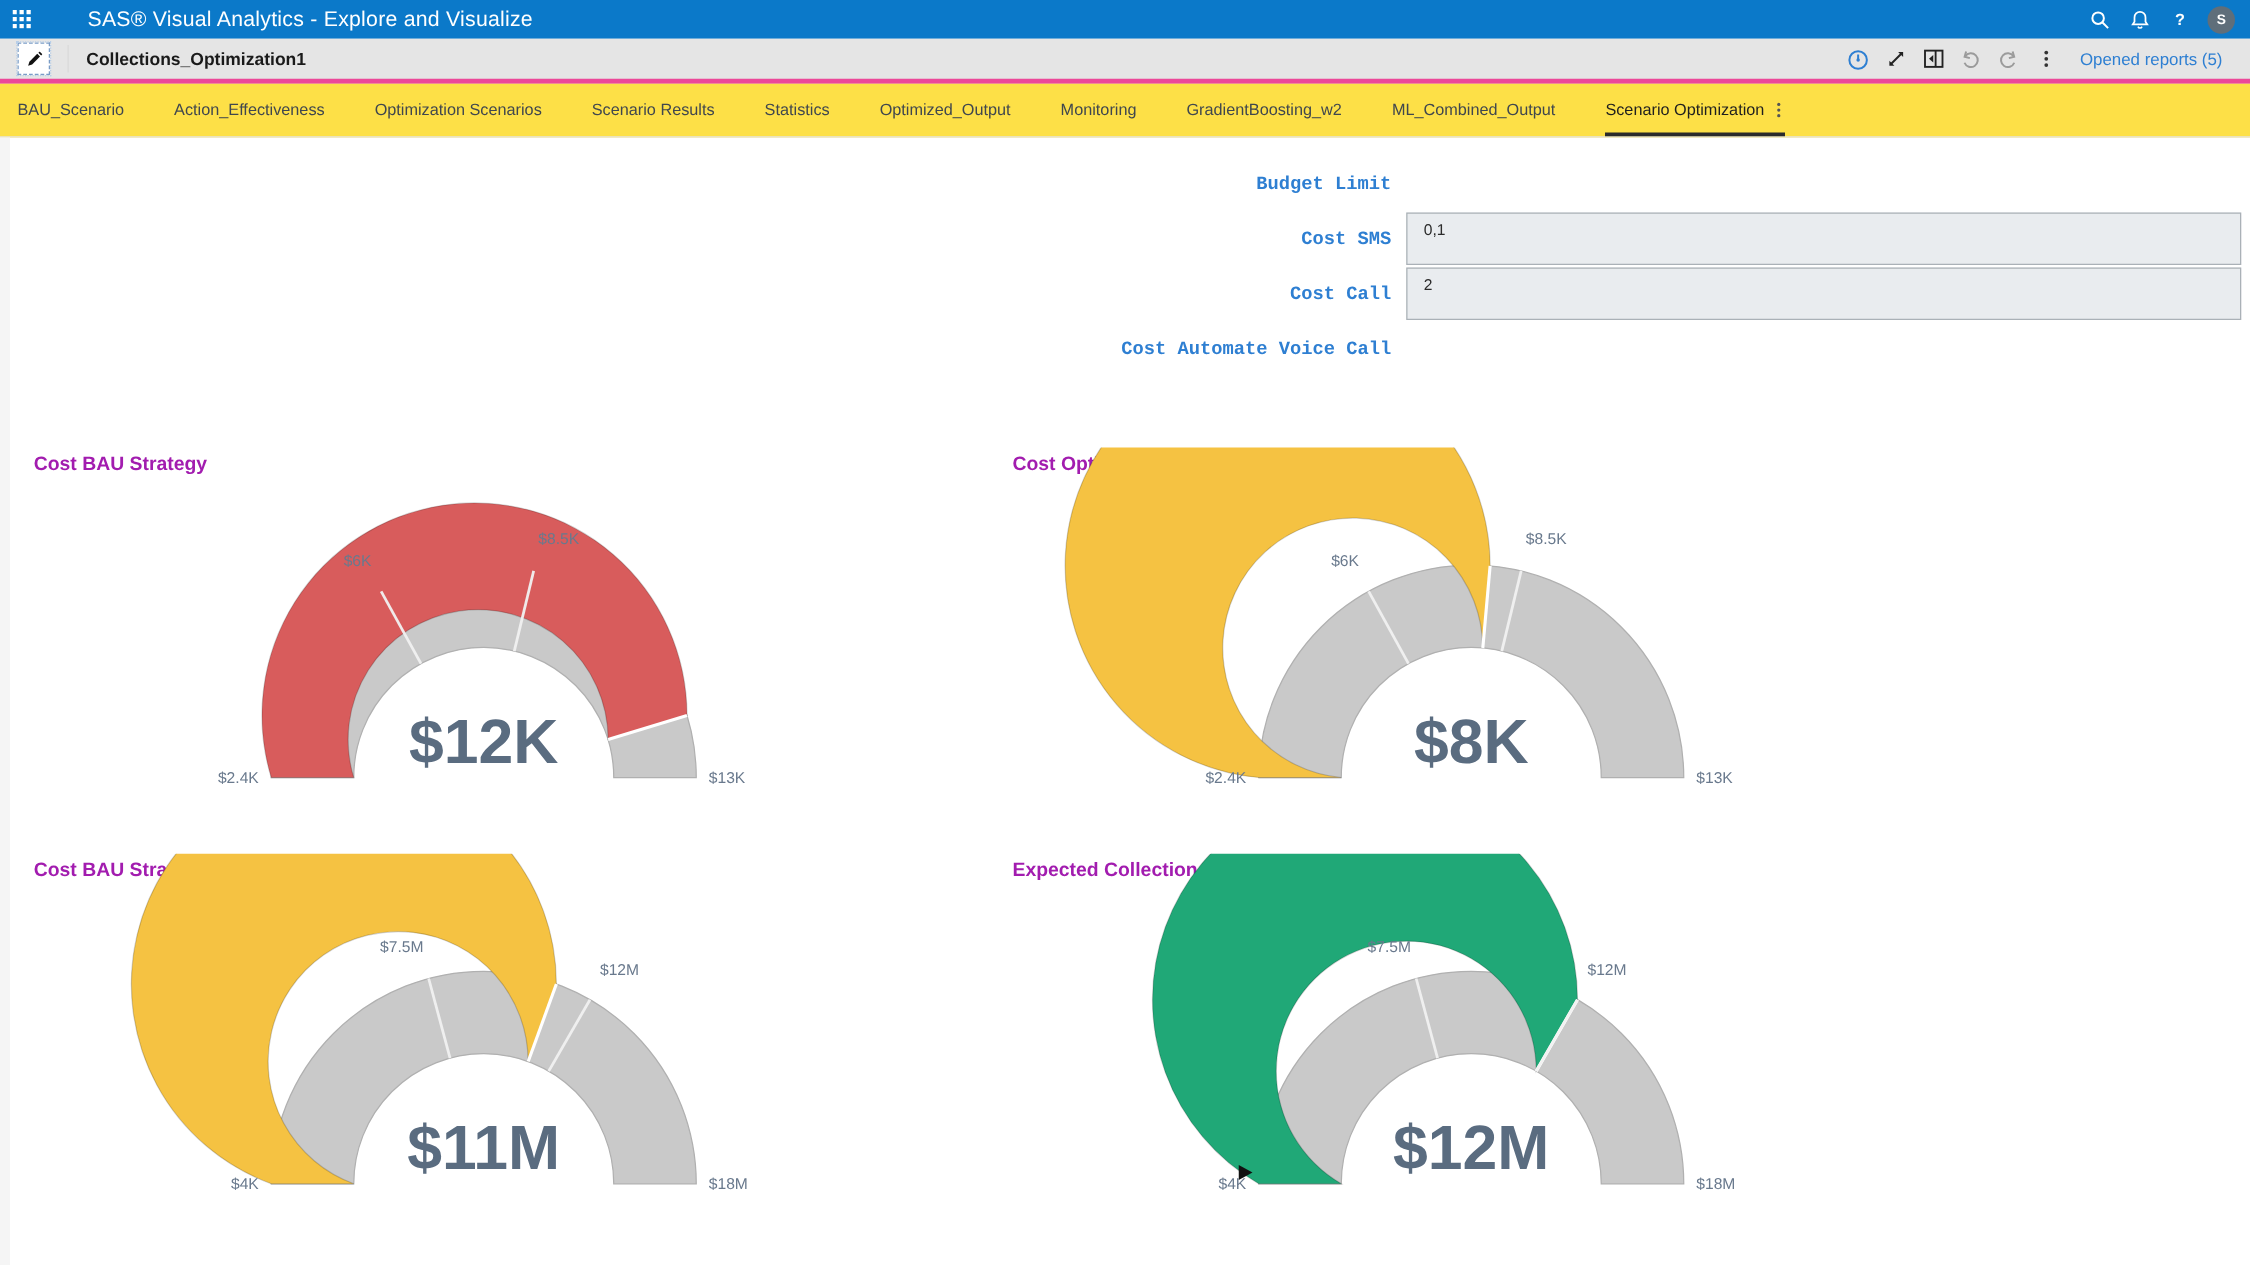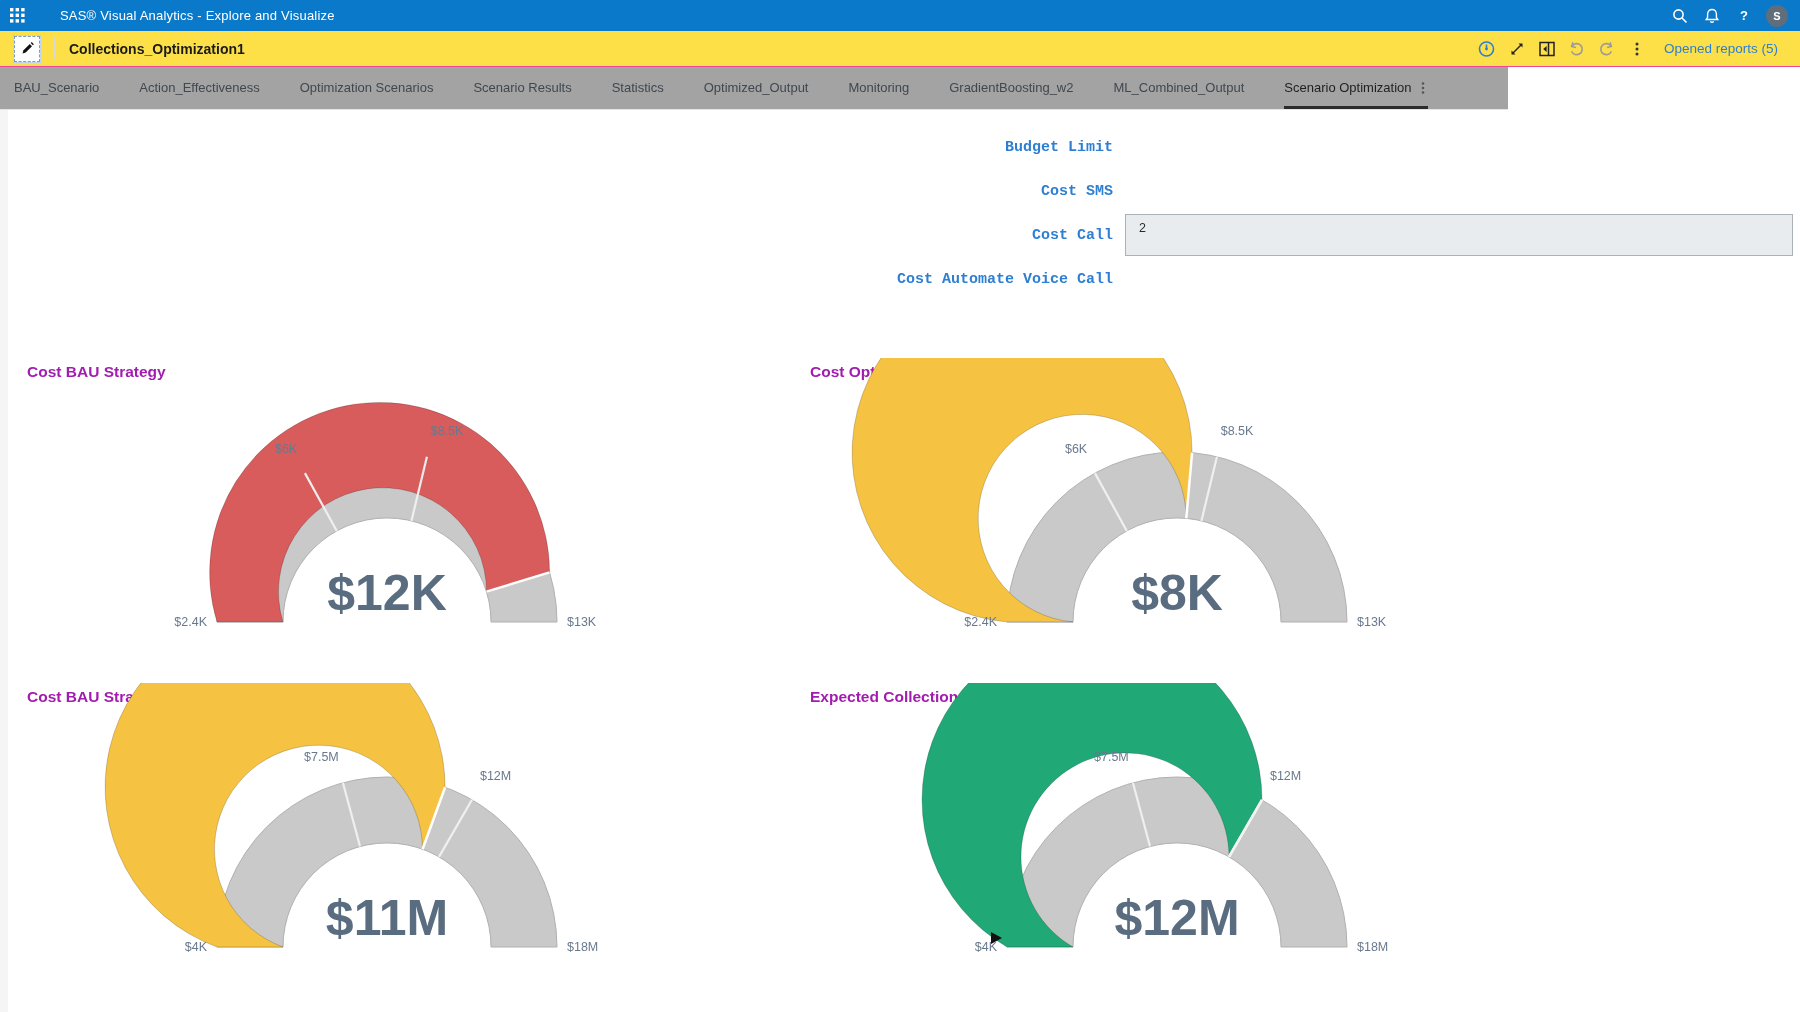--- a/index.html
+++ b/index.html
@@ -3,40 +3,40 @@
 <meta charset="utf-8">
 <style>
   * { margin:0; padding:0; box-sizing:border-box; }
   html,body { width:1800px; height:1012px; background:#ffffff; overflow:hidden;
               font-family:"Liberation Sans", sans-serif; }
 
   
   .topbar { position:absolute; left:0; top:0; width:1800px; height:31px;
             background:#0b79c9; display:flex; align-items:center; color:#fff; }
   .topbar .grid-btn { width:34px; height:31px; display:flex; align-items:center; justify-content:center; cursor:pointer; }
-  .topbar .app-title { font-size:13px; margin-left:26px; letter-spacing:.2px; }
+  .topbar .app-title { font-size:17px; margin-left:36px; letter-spacing:.2px; }
   .topbar .spacer { flex:1; }
   .topbar .tb-icon { width:32px; height:31px; display:flex; align-items:center; justify-content:center; cursor:pointer; }
   .topbar .help-q { font-size:13px; font-weight:bold; }
   .avatar { width:22px; height:22px; border-radius:50%; background:#5f6e7a; color:#fff;
             font-size:11px; font-weight:bold; display:flex; align-items:center; justify-content:center; margin:0 12px 0 6px; }
 
   
-  .toolbar { position:absolute; left:0; top:31px; width:1800px; height:36px; background:#fde047;
-             display:flex; align-items:center; border-bottom:1px solid #ec4899; }
+  .toolbar { position:absolute; left:0; top:31px; width:1800px; height:36px; background:#e5e5e5;
+             display:flex; align-items:center; border-bottom:4px solid #ec4899; }
   .pencil-box { width:26px; height:26px; margin-left:14px; border:1px dashed #7a9cc6; outline:1px dotted #b9cfe8;
                 display:flex; align-items:center; justify-content:center; font-size:13px; cursor:pointer; background:#fff; }
   .tb-divider { width:1px; height:22px; background:#d9d9d9; margin:0 14px; }
   .report-title { font-size:14px; font-weight:bold; color:#1a1a1a; }
   .toolbar .spacer { flex:1; }
   .tool-ic { width:30px; height:28px; display:flex; align-items:center; justify-content:center; cursor:pointer; }
   .opened-link { color:#2e7fd2; font-size:13.5px; margin:0 22px 0 12px; cursor:pointer; white-space:nowrap; }
 
   
-  .tabbar { position:absolute; left:0; top:67px; width:1508px; height:43px; background:#a3a3a3;
+  .tabbar { position:absolute; left:0; top:67px; width:1800px; height:43px; background:#fde047;
             border-bottom:1px solid #e4e4e4; display:flex; align-items:stretch; padding-left:14px; }
   .tab { display:flex; align-items:center; gap:7px; font-size:13px; color:#40474e;
          margin-right:40px; cursor:pointer; border-bottom:3px solid transparent; padding-top:2px; white-space:nowrap; }
   .tab.active { border-bottom-color:#2b2b2b; color:#1f1f1f; }
   .tab .kebab { display:inline-flex; }
 
   
   .form-row { position:absolute; left:0; width:1800px; height:42px; }
   .form-row .f-label { position:absolute; right:687px; top:0; height:42px; display:flex; align-items:center;
                        color:#2e7fd2; font-size:15px; font-weight:bold; white-space:nowrap;font-family:Liberation Mono, monospace; }
@@ -180,20 +180,21 @@
       </span>
     </div>
   </nav>
 
 <div id="form-area">
     <div class="form-row" style="top: 126px;">
       <div class="f-label">Budget Limit</div>
     </div>
     <div class="form-row" style="top: 170px;">
       <div class="f-label">Cost SMS</div>
+      <div class="f-input">0,1</div>
     </div>
     <div class="form-row" style="top: 214px;">
       <div class="f-label">Cost Call</div>
       <div class="f-input">2</div>
     </div>
     <div class="form-row" style="top: 258px;">
       <div class="f-label">Cost Automate Voice Call</div>
     </div>
   </div>
 

